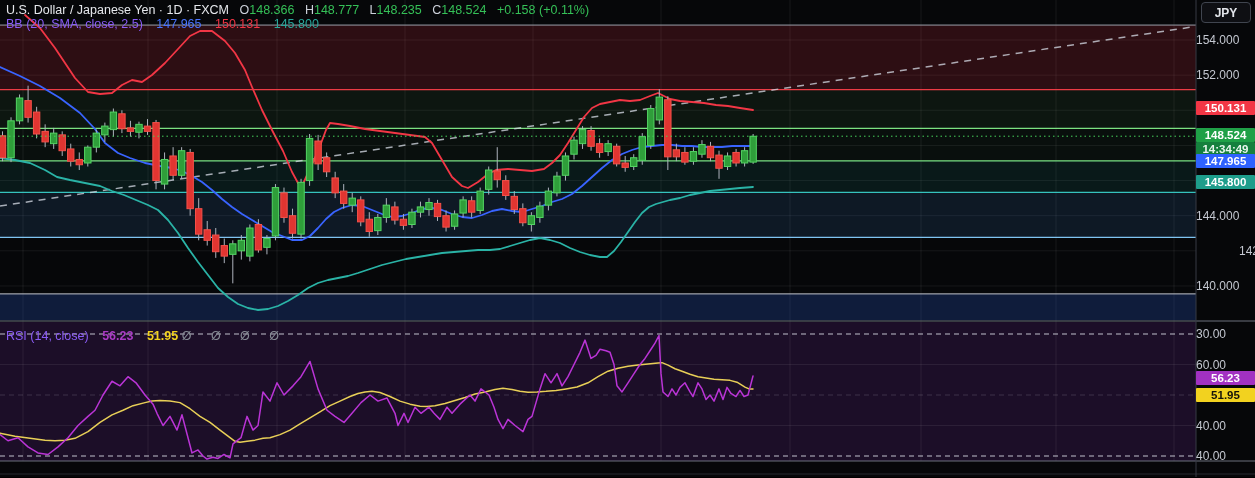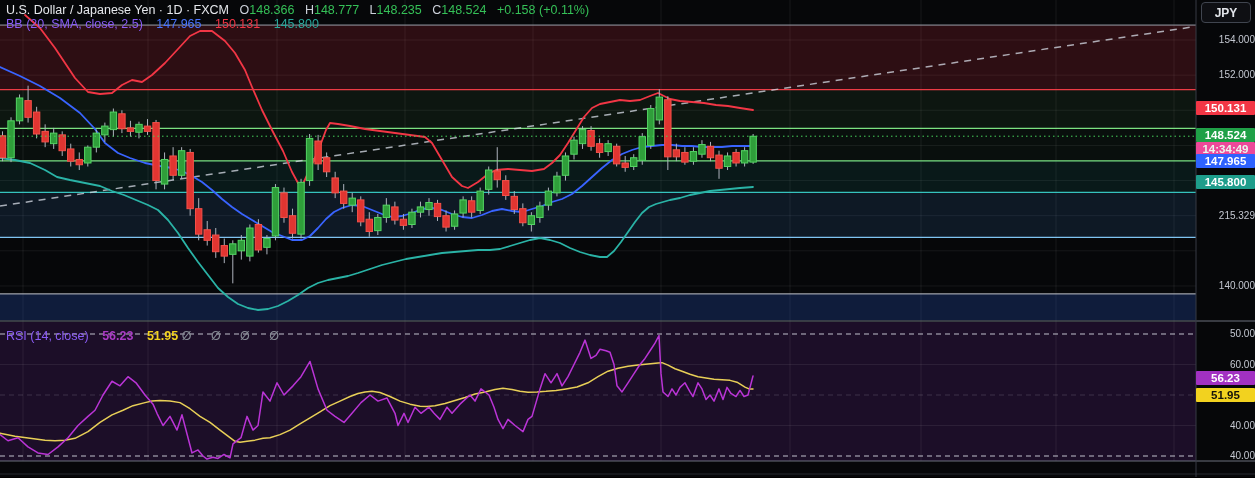--- a/index.html
+++ b/index.html
@@ -14,21 +14,21 @@
   .bb-basis{color:#4a74ff;margin-left:10px;}
   .bb-upper{color:#f23645;margin-left:10px;}
   .bb-lower{color:#2aa79b;margin-left:10px;}
   .rsi-val{color:#a93bc4;margin-left:10px;font-weight:bold;}
   .rsi-ma{color:#f2d21f;margin-left:10px;font-weight:bold;}
   .rsi-empty{color:#858a94;margin-left:0;letter-spacing:8px;}
   #axis{position:absolute;right:0;top:0;width:59px;height:478px;}
   #jpy-btn{position:absolute;top:2px;right:4px;width:48px;height:19px;border:1px solid #40454f;
      border-radius:4px;background:#0e0f13;color:#e2e5ea;font-size:12px;font-weight:bold;
      display:flex;align-items:center;justify-content:center;}
-  .tick{position:absolute;left:0;width:59px;text-align:right;font-size:10px;color:#c4c8d1;height:14px;line-height:14px;}
+  .tick{position:absolute;left:0;width:59px;text-align:left;font-size:12px;color:#c4c8d1;height:14px;line-height:14px;}
   .ptag{position:absolute;left:0;width:59px;text-align:center;font-size:11.5px;font-weight:bold;height:14px;line-height:14px;border-radius:1px;}
 </style>
 </head>
 <body>
 
 <div id="app">
   <svg id="chart-svg" width="1255" height="478">
       <rect x="0" y="0" width="1255" height="478" fill="#060709"></rect>
       <rect x="0" y="322" width="1196" height="139" fill="#1c0e28"></rect>
       <line x1="23" y1="0" x2="23" y2="461" stroke="rgba(255,255,255,0.07)" stroke-width="1"></line>
@@ -279,31 +279,31 @@
     <span class="rsi-val">56.23</span>
     <span class="rsi-ma">51.95</span>
     <span class="rsi-empty">Ø Ø Ø Ø</span>
   </div>
 
   <div id="axis">
     <div id="jpy-btn">JPY</div>
     <div id="axis-ticks">
         <div class="tick" style="top: 33px;">154.000</div>
         <div class="tick" style="top: 68.14px;">152.000</div>
-        <div class="tick" style="top: 208.7px;">215.329</div>
+        <div class="tick" style="top: 208.7px;">144.000</div>
         <div class="tick" style="top: 243.84px; padding-left: 43px;">142.000</div>
         <div class="tick" style="top: 278.98px;">140.000</div>
-        <div class="tick" style="top: 327px;">50.00</div>
+        <div class="tick" style="top: 327px;">30.00</div>
         <div class="tick" style="top: 357.5px;">60.00</div>
         <div class="tick" style="top: 418.5px;">40.00</div>
         <div class="tick" style="top: 449px;">40.00</div>
       </div>
     <div id="axis-tags">
         <div class="ptag" style="top: 101px; background: rgb(242, 54, 69); color: rgb(255, 255, 255);">150.131</div>
         <div class="ptag" style="top: 128px; background: rgb(31, 160, 71); color: rgb(255, 255, 255);">148.524</div>
-        <div class="ptag" style="top: 142px; background: #ec4899; color: rgb(233, 246, 238);">14:34:49</div>
+        <div class="ptag" style="top: 142px; background: #15803d; color: rgb(233, 246, 238);">14:34:49</div>
         <div class="ptag" style="top: 154px; background: rgb(46, 98, 254); color: rgb(255, 255, 255);">147.965</div>
         <div class="ptag" style="top: 175px; background: rgb(30, 157, 139); color: rgb(255, 255, 255);">145.800</div>
         <div class="ptag" style="top: 371px; background: rgb(162, 49, 194); color: rgb(255, 255, 255);">56.23</div>
         <div class="ptag" style="top: 388px; background: rgb(242, 210, 31); color: rgb(21, 19, 10);">51.95</div>
       </div>
   </div>
 </div>
 
 </body></html>

